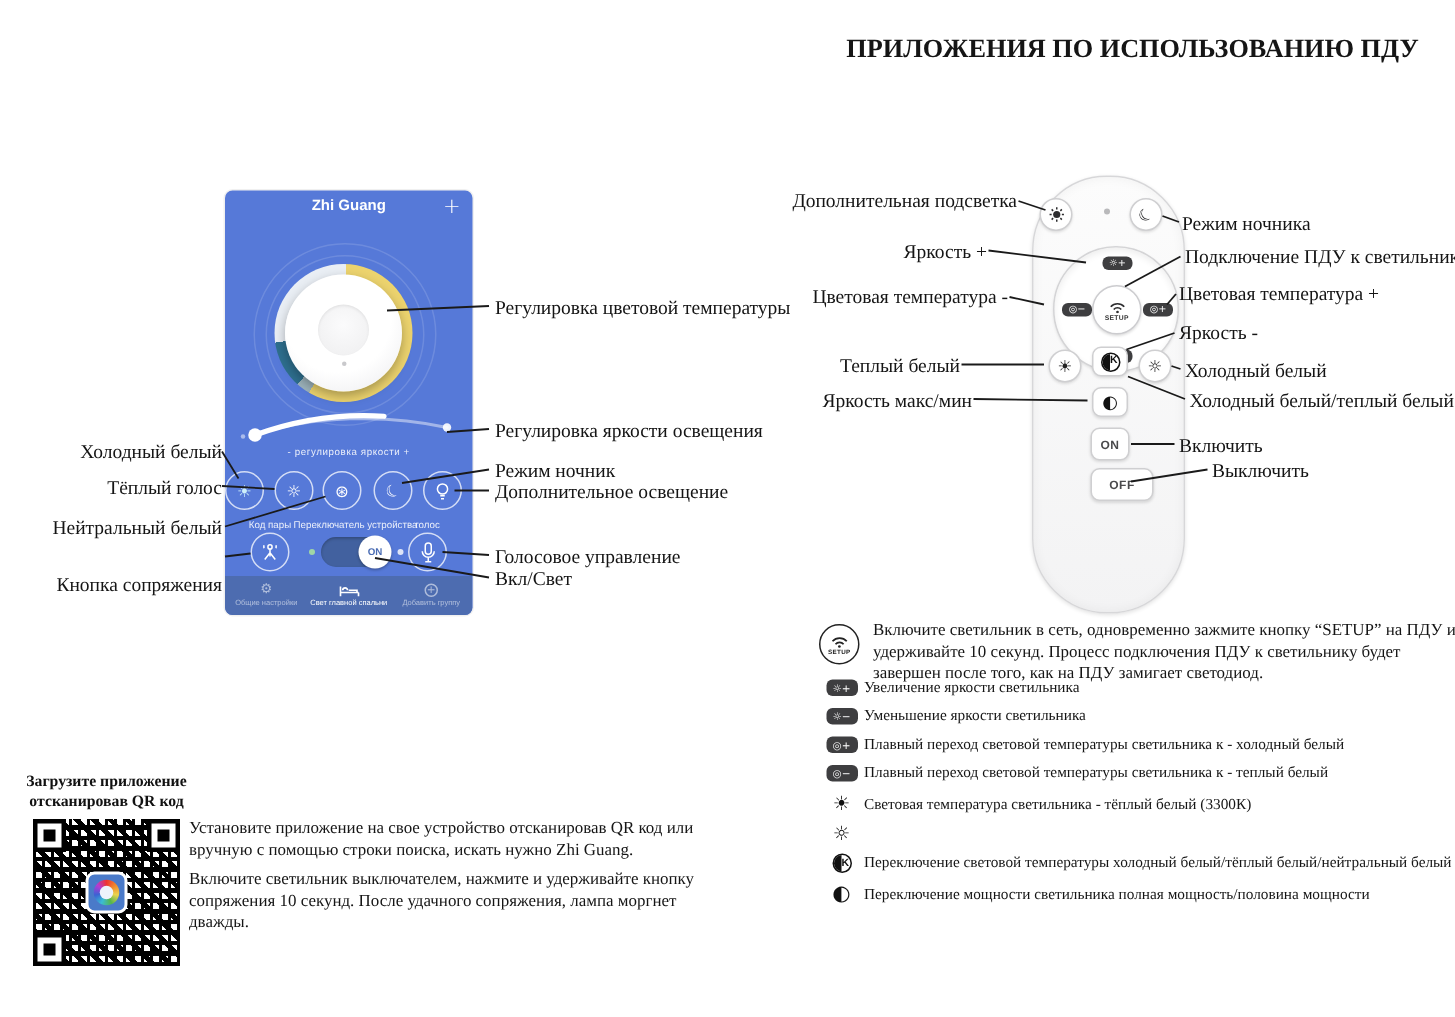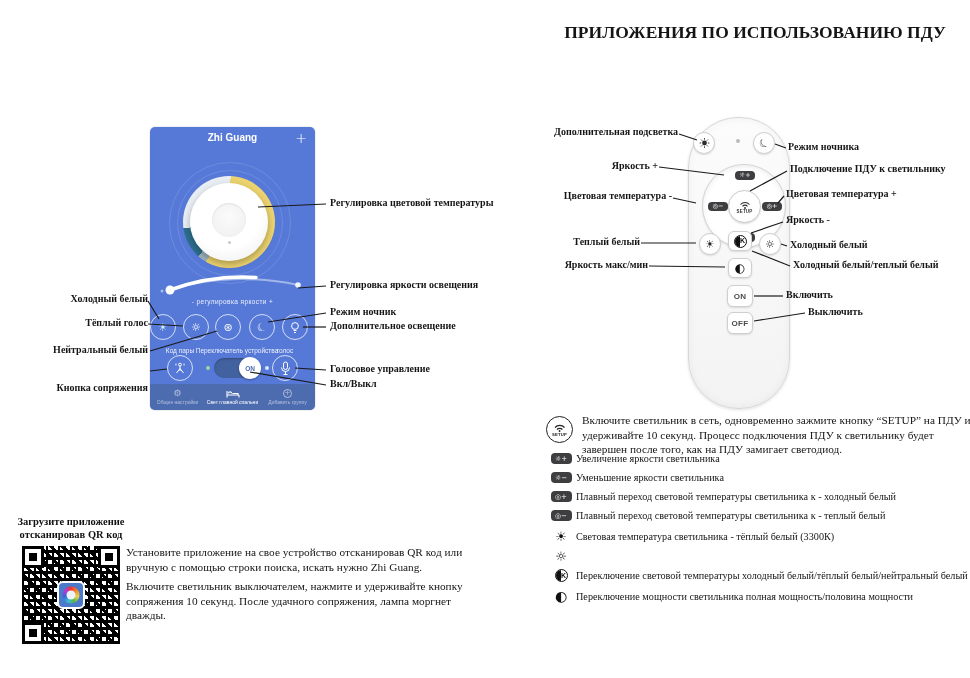--- a/index.html
+++ b/index.html
@@ -1,21 +1,21 @@
 <!DOCTYPE html>
 <html><head>
 <meta charset="utf-8">
 <style>
   html,body{margin:0;padding:0;background:#fff;}
   #canvas{position:relative;width:970px;height:678px;background:#fff;overflow:hidden;
           font-family:"Liberation Serif",serif;color:#111;}
   
   .title{position:absolute;font-weight:bold;font-size:17.5px;text-align:center;line-height:1.25;color:#151515;}
   
-  .lbl{position:absolute;font-weight:bold;font-size:10px;white-space:nowrap;color:#151515;z-index:6;}
+  .lbl{position:absolute;font-weight:normal;font-size:13px;white-space:nowrap;color:#151515;z-index:6;}
   .lbl.r{text-align:right;}
   
   #lines{position:absolute;left:0;top:0;z-index:5;pointer-events:none;}
   
   #app{position:absolute;left:150px;top:127px;width:165px;height:283px;background:#5679d8;
        border-radius:5px;z-index:1;overflow:hidden;box-shadow:0 0 0 1px rgba(0,0,0,0.06);}
   #app .hdr{position:absolute;left:0;top:0;width:100%;height:22px;}
   #app .hdr .t{position:absolute;width:100%;text-align:center;top:5px;font:bold 10px "Liberation Sans",sans-serif;color:#fff;}
   #app .hdr .plus{position:absolute;right:8px;top:3px;font:300 14px "DejaVu Sans",sans-serif;color:#fff;}
   .ripple{position:absolute;border-radius:50%;border:1px solid rgba(255,255,255,0.14);}
@@ -188,21 +188,21 @@
 
   <div class="lbl r" style="left:28px;top:293px;width:120px;">Холодный белый</div>
   <div class="lbl r" style="left:28px;top:317px;width:120px;">Тёплый голос</div>
   <div class="lbl r" style="left:8px;top:344px;width:140px;">Нейтральный белый</div>
   <div class="lbl r" style="left:8px;top:364px;width:140px;margin-top:18px;">Кнопка сопряжения</div>
   <div class="lbl" style="left:330px;top:197px;">Регулировка цветовой температуры</div>
   <div class="lbl" style="left:330px;top:279px;">Регулировка яркости освещения</div>
   <div class="lbl" style="left:330px;top:306px;">Режим ночник</div>
   <div class="lbl" style="left:330px;top:320px;">Дополнительное освещение</div>
   <div class="lbl" style="left:330px;top:363px;">Голосовое управление</div>
-  <div class="lbl" style="left:330px;top:378px;">Вкл/Выкл</div>
+  <div class="lbl" style="left:330px;top:378px;">Вкл/Свет</div>
 
   <div class="qr-cap" style="left:14px;top:516px;width:114px;">
     <div>Загрузите приложение</div>
     <div>отсканировав QR код</div>
   </div>
   <div id="qr">
     <div class="grid"></div>
     <div class="finder" style="left:4px;top:4px;"></div>
     <div class="finder" style="right:4px;top:4px;"></div>
     <div class="finder" style="left:4px;bottom:4px;"></div>
@@ -248,21 +248,21 @@
     <div class="rbtn round" style="left:70px;top:115px;width:22px;height:22px;">
       <span class="sun-o">☼</span>
     </div>
 
     <div class="rbtn sq" style="left:39px;top:140px;width:24px;height:20px;">
       <span class="half">◐</span>
     </div>
     <div class="rbtn sq" style="left:38px;top:167px;width:26px;height:22px;">
       <span class="onoff">ON</span>
     </div>
-    <div class="rbtn sq" style="left:38px;top:194px;width:26px;height:22px;">
+    <div class="rbtn sq" style="left:38px;top:194px;width:42px;height:22px;">
       <span class="onoff">OFF</span>
     </div>
   </div>
 
   <div class="lbl r" style="left:500px;top:126px;width:178px;">Дополнительная подсветка</div>
   <div class="lbl r" style="left:500px;top:160px;width:158px;">Яркость +</div>
   <div class="lbl r" style="left:500px;top:190px;width:172px;">Цветовая температура -</div>
   <div class="lbl r" style="left:500px;top:236px;width:140px;">Теплый белый</div>
   <div class="lbl r" style="left:500px;top:259px;width:148px;">Яркость макс/мин</div>
   <div class="lbl" style="left:788px;top:141px;">Режим ночника</div>

